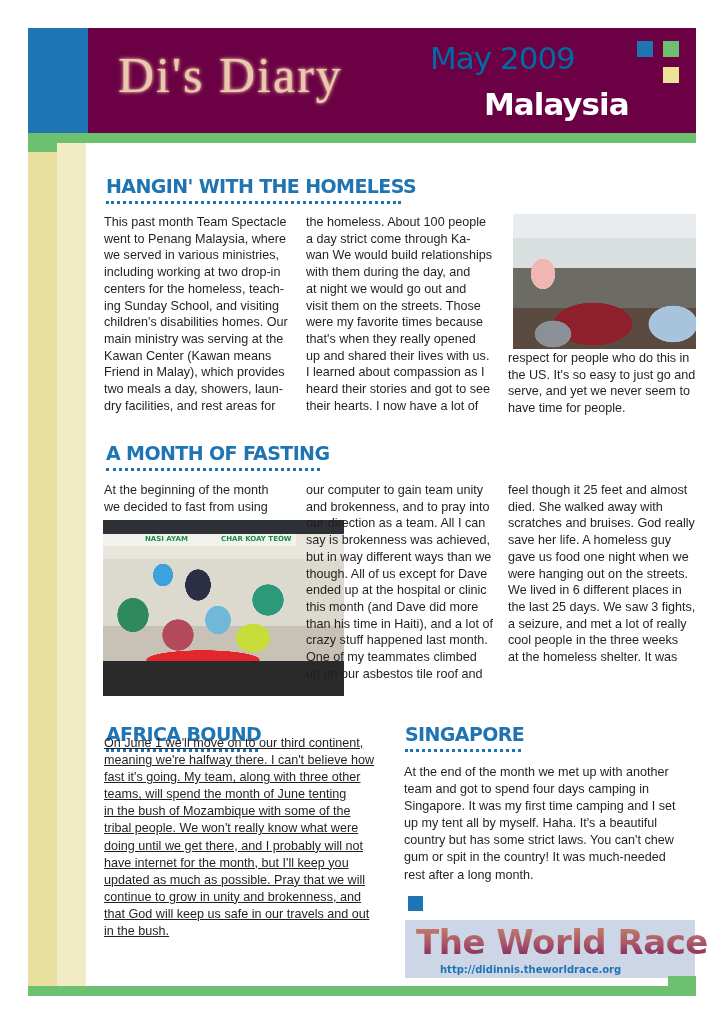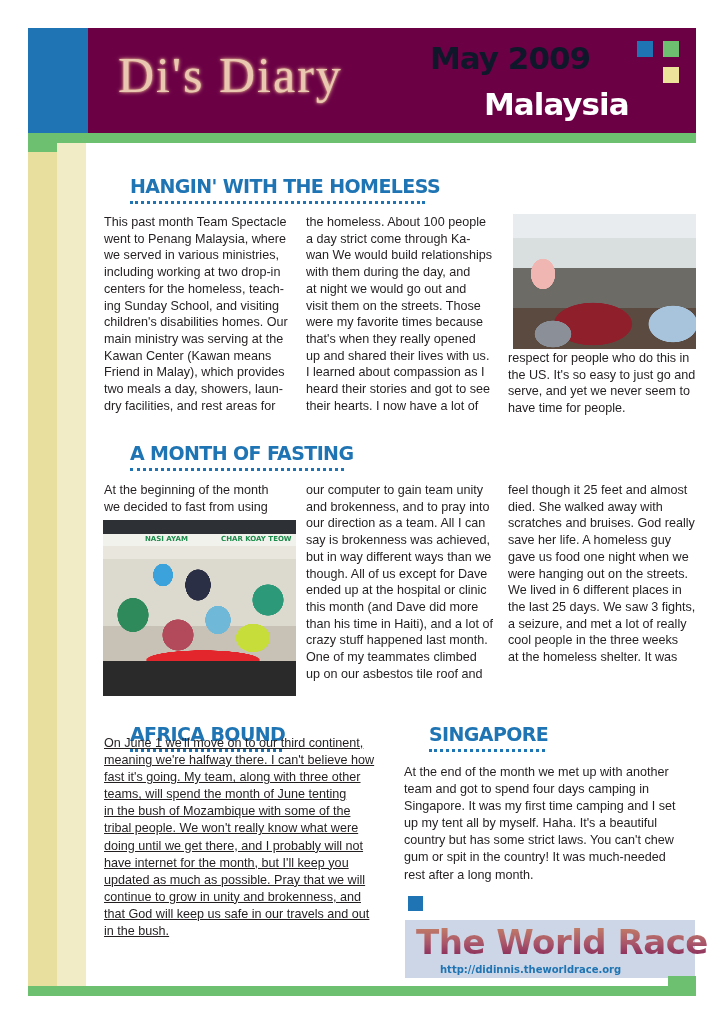--- a/index.html
+++ b/index.html
@@ -10,32 +10,32 @@
   .hdr-purple { left:88px; top:28px; width:608px; height:105px; background:#6b0045; }
   .hdr-green { left:28px; top:133px; width:668px; height:10px; background:#6cc070; }
   .hdr-green-tab { left:28px; top:143px; width:29px; height:9px; background:#6cc070; }
   .strip-yellow { left:28px; top:152px; width:29px; height:834px; background:#e8df9e; }
   .strip-cream { left:57px; top:143px; width:29px; height:843px; background:#f2ecc6; }
   .footer-green { left:28px; top:986px; width:668px; height:10px; background:#6cc070; }
 
   .title-script { left:118px; top:46px; font-size:50px; letter-spacing:2px;
     font-family:Liberation Serif, serif; color:#e9c7b0;
     text-shadow:0 0 4px rgba(255,220,170,0.8), 0 0 2px #d6a67a; filter:blur(0.6px); }
-  .title-date { left:430px; top:40px; font-size:31px; font-weight:bold; color:#0f172a;
+  .title-date { left:430px; top:40px; font-size:31px; font-weight:normal; color:#0369a1;
     font-family:"DejaVu Sans", sans-serif; letter-spacing:-1px; }
   .title-place { left:484px; top:86px; font-size:31px; font-weight:bold; color:#ffffff;
     font-family:"DejaVu Sans", sans-serif; letter-spacing:-1px; }
   .sq { width:16px; height:16px; }
   .sq-blue { left:637px; top:41px; background:#1f74b3; }
   .sq-green { left:663px; top:41px; background:#6cc070; }
   .sq-yellow { left:663px; top:67px; background:#ece29a; }
 
   .h2 { font-family:"DejaVu Sans", sans-serif; font-weight:bold; color:#1f74b3;
         font-size:19px; letter-spacing:-0.6px; white-space:nowrap;
-        padding-bottom:4px; border-bottom:3px dotted #1f74b3; line-height:22px;margin-left:24px; }
+        padding-bottom:4px; border-bottom:3px dotted #1f74b3; line-height:22px; }
   .p { font-family:"Liberation Sans", sans-serif; font-size:12.6px; line-height:16.7px;
        color:#231f20; margin:0; }
   .p-wide { font-size:12.6px; line-height:17.1px; }
 
   .photo { overflow:hidden; }
   .photo1 { left:513px; top:214px; width:183px; height:135px;
     background:
       radial-gradient(ellipse 30px 22px at 40px 120px, #8a8f98 60%, transparent 62%),
       radial-gradient(ellipse 40px 30px at 160px 110px, #a8c3dc 60%, transparent 62%),
       radial-gradient(ellipse 55px 30px at 80px 110px, #8e1f2b 70%, transparent 72%),
@@ -47,20 +47,21 @@
       linear-gradient(180deg, transparent 0 80%, #2a2a2a 80% 100%),
       radial-gradient(ellipse 70px 12px at 100px 140px, #e3262b 80%, transparent 82%),
       radial-gradient(ellipse 22px 24px at 30px 95px, #2e8a5b 70%, transparent 72%),
       radial-gradient(ellipse 22px 22px at 75px 115px, #b34a5b 70%, transparent 72%),
       radial-gradient(ellipse 18px 20px at 115px 100px, #6fb8d8 70%, transparent 72%),
       radial-gradient(ellipse 24px 20px at 150px 118px, #c6dd3a 70%, transparent 72%),
       radial-gradient(ellipse 22px 22px at 165px 80px, #2c9a78 70%, transparent 72%),
       radial-gradient(ellipse 18px 22px at 95px 65px, #2b2f45 70%, transparent 72%),
       radial-gradient(ellipse 14px 16px at 60px 55px, #3ba2dc 70%, transparent 72%),
       linear-gradient(180deg, #2d3035 0 8%, #e8e6dd 8% 22%, #dcd9cf 22% 60%, #c7c2b5 60% 100%);
+    padding-left: 48px;
   }
   .sign-band { position:absolute; left:0; top:14px; width:193px; height:12px; background:#f2f2ec; }
   .sign { position:absolute; top:15px; font-size:7px; font-weight:bold; color:#1a8a4a;
           font-family:"DejaVu Sans", sans-serif; white-space:nowrap; }
 
   .wr-sq { left:408px; top:896px; width:15px; height:15px; background:#1f74b3; }
   .wr-box { left:405px; top:920px; width:290px; height:58px; background:#ccd6e6; }
   .wr-title { left:416px; top:922px; font-size:34px; font-weight:bold; letter-spacing:-0.5px;
     font-family:"DejaVu Sans", sans-serif;
     background:linear-gradient(180deg, #c98a66 0%, #a8546a 55%, #7a1a52 100%);

